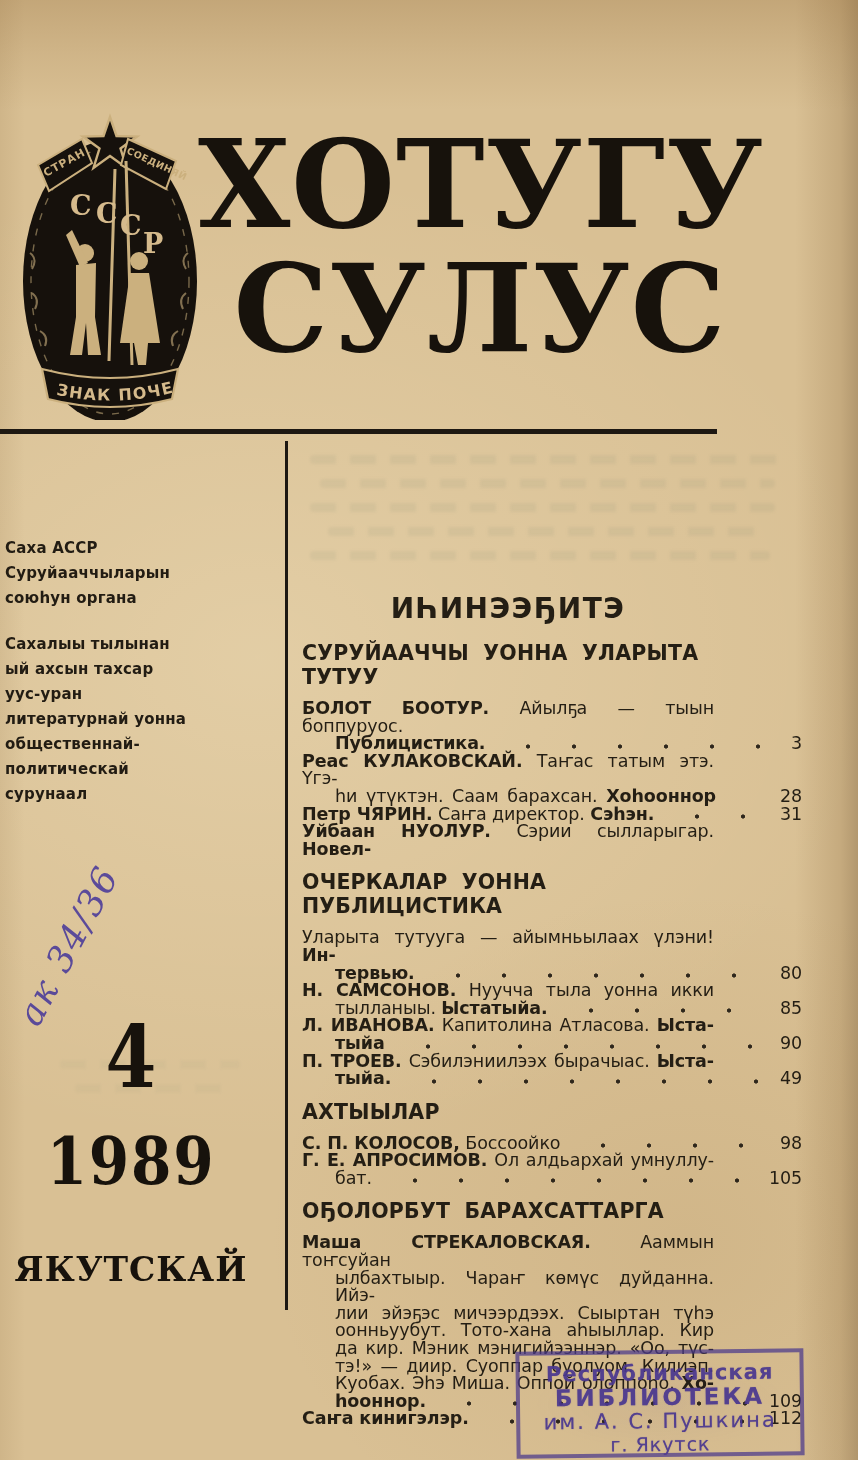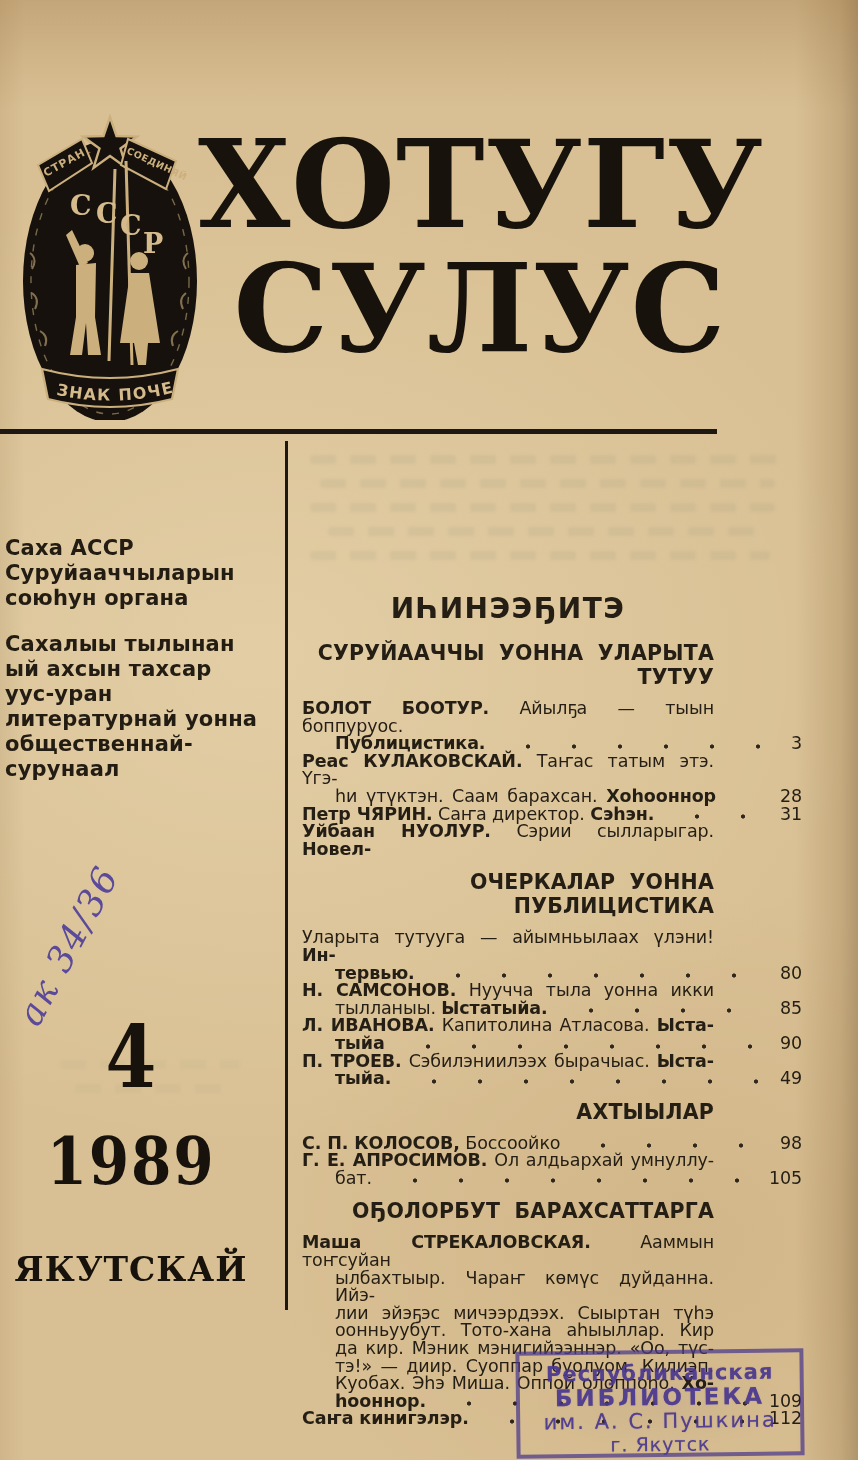--- a/index.html
+++ b/index.html
@@ -30,35 +30,35 @@
   .emblem{position:absolute;left:22px;top:103px;width:175px;height:317px;}
   .title{
     position:absolute;left:198px;top:124px;width:564px;text-align:center;
     font-family:"DejaVu Serif",serif;font-weight:bold;font-size:119px;line-height:122px;
     color:#17120c;letter-spacing:1px;transform:scaleY(1.02);
   }
   .rule-h{position:absolute;left:0;top:429px;width:717px;height:5px;background:#1d1812;}
   .rule-v{position:absolute;left:285px;top:441px;width:3px;height:869px;background:#1d1812;}
   
   .leftcol{position:absolute;left:5px;top:536px;width:272px;}
-  .org div,.desc div{font-weight:bold;font-size:21px;line-height:25px;letter-spacing:.2px;}
+  .org div,.desc div{font-weight:bold;font-size:15px;line-height:25px;letter-spacing:.2px;}
   .desc{margin-top:21px;}
   .hand{
     position:absolute;left:-42px;top:922px;width:230px;height:52px;text-align:center;
     transform:rotate(-62deg);font-family:"DejaVu Serif",serif;font-style:italic;
     font-size:36px;color:#50409a;opacity:.92;letter-spacing:2px;white-space:nowrap;
   }
   .bigblock{position:absolute;left:0;width:262px;text-align:center;font-family:"DejaVu Serif",serif;font-weight:bold;color:#17120c;}
   .issue{top:1014px;font-size:86px;line-height:86px;transform:scaleX(.85);}
   .year{top:1128px;font-size:66px;line-height:66px;transform:scaleX(.88);letter-spacing:2px;}
   .city{top:1252px;font-size:33px;line-height:36px;letter-spacing:1px;}
   
   .toc{position:absolute;left:302px;top:592px;width:500px;color:#241e14;}
   .toc-title{font-weight:bold;font-size:28px;line-height:34px;letter-spacing:1.5px;text-align:center;margin:0 88px 15px 0;}
-  .sec-heading{font-weight:bold;font-size:20.5px;line-height:24px;text-align:right;margin:12px 88px 11px 0;word-spacing:7px;letter-spacing:.2px;}
+  .sec-heading{font-weight:bold;font-size:20.5px;line-height:24px;text-align:left;margin:12px 88px 11px 0;word-spacing:7px;letter-spacing:.2px;}
   .sec-heading:first-child{margin-top:0;}
   .tline{display:flex;align-items:flex-start;font-size:17.5px;line-height:17.6px;letter-spacing:-.1px;}
   .tline .txt{white-space:pre-wrap;}
   .tline .b{font-weight:bold;}
   .tline.just .txt{flex:1 1 auto;text-align:justify;text-align-last:justify;padding-right:88px;}
   .tline.wp .txt{flex:0 1 auto;}
   .tline.wp .txt.stretch{flex:1 1 auto;text-align:justify;text-align-last:justify;padding-right:50px;}
   .tline.ind{padding-left:33px;}
   .dots{flex:1 1 auto;align-self:stretch;margin:0 2px 0 10px;
     background-image:radial-gradient(circle, rgba(32,26,18,.92) 1.7px, rgba(32,26,18,0) 2.5px);
@@ -156,20 +156,21 @@
       <div>Саха АССР</div>
       <div>Суруйааччыларын</div>
       <div>союһун органа</div>
     </div>
     <div class="desc">
       <div>Сахалыы тылынан</div>
       <div>ый ахсын тахсар</div>
       <div>уус-уран</div>
       <div>литературнай уонна</div>
       <div>общественнай-</div>
+      <div>политическай</div>
       <div>сурунаал</div>
     </div>
   </div>
 
   <div class="hand">ак 34/36</div>
 
   <div class="bigblock issue">4</div>
   <div class="bigblock year">1989</div>
   <div class="bigblock city">ЯКУТСКАЙ</div>
 

